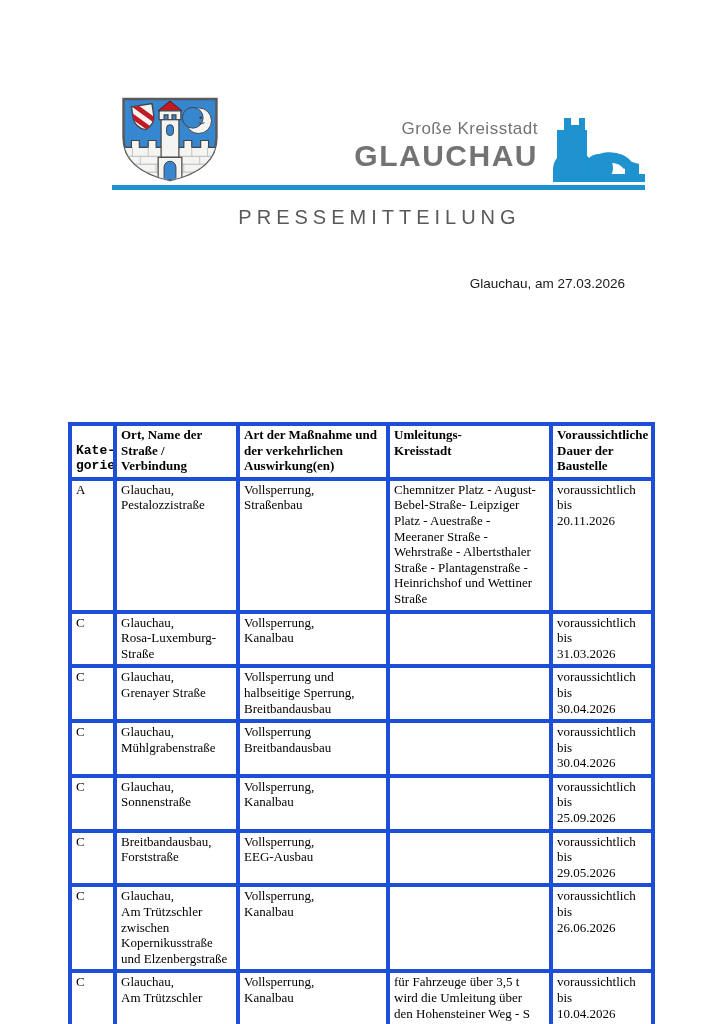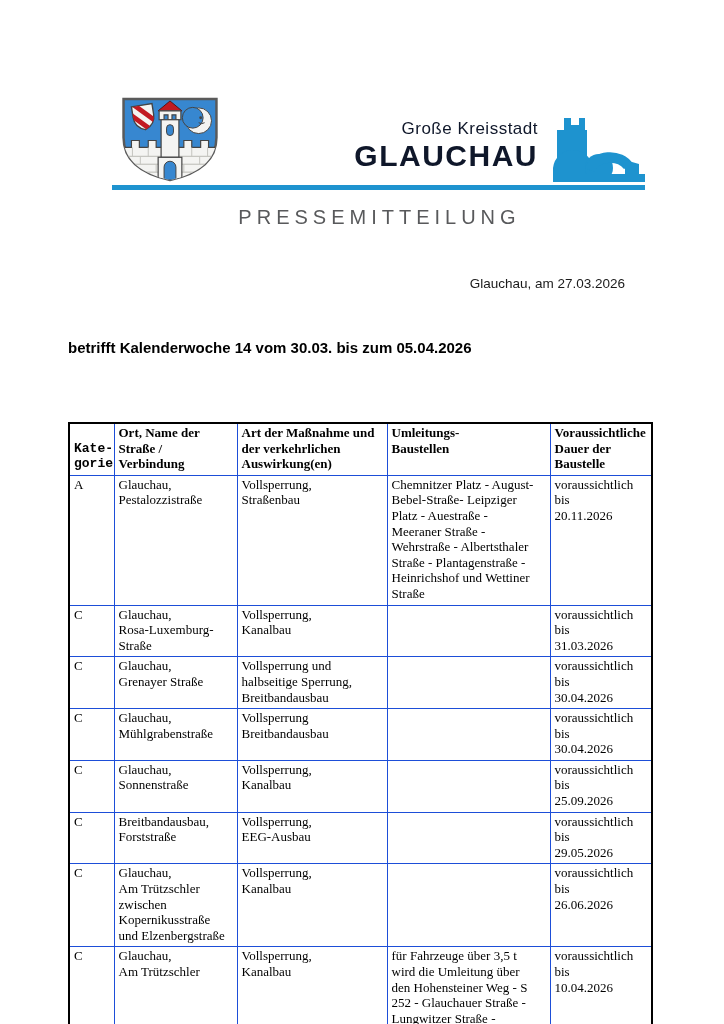--- a/index.html
+++ b/index.html
@@ -20,21 +20,21 @@
     position: absolute;
     left: 118px; top: 96px;
     width: 104px; height: 87px;
   }
   .org-block {
     position: absolute;
     top: 120px;
     left: 300px;
     width: 238px;
     text-align: right;
-    color: #0f172a;
+    color: #737373;
     line-height: 1.1;
   }
   .org-line1 { font-size: 17px; letter-spacing: 0.5px; }
   .org-line2 { font-size: 30px; font-weight: bold; letter-spacing: 1.5px; }
   .castle-icon {
     position: absolute;
     left: 543px; top: 116px;
     width: 102px; height: 66px;
   }
   .header-rule {
@@ -76,21 +76,21 @@
     position: absolute;
     left: 68px; top: 422px;
     width: 583px;
     border-collapse: collapse;
     table-layout: fixed;
     font-family: "Liberation Serif", serif;
     font-size: 13px;
     line-height: 1.2;
   }
   .roadworks-table th, .roadworks-table td {
-    border: 1px solid #1d4ed8;
+    border: 4px solid #1d4ed8;
     vertical-align: top;
     text-align: left;
     padding: 1px 4px 3px 4px;
     white-space: pre-line;
     overflow: hidden;
     margin-top: 48px;
   }
   .roadworks-table { border: 2px solid #000; }
   .roadworks-table th { font-weight: bold; }
   .roadworks-table th:first-child { vertical-align: bottom; font-family: Liberation Mono, monospace; }
@@ -163,21 +163,20 @@
     </g>
   </svg>
 
   <div class="header-rule" style="background: rgb(30, 147, 207);"></div>
 
   <div class="banner-title">PRESSEMITTEILUNG</div>
 
   <div class="date-line">Glauchau, am 27.03.2026</div>
 
   <div class="subject">
-    <div>betrifft Kalenderwoche 14 vom 30.03. bis zum 05.04.2026</div>
   </div>
 
   <table class="roadworks-table">
     <colgroup>
       <col class="c1">
         <col class="c2">
         <col class="c3">
         <col class="c4">
         <col class="c5">
     </colgroup>
@@ -185,21 +184,21 @@
       <tr id="thead-row">
           <th>Kate-
 gorie</th>
           <th>Ort, Name der
 Straße /
 Verbindung</th>
           <th>Art der Maßnahme und
 der verkehrlichen
 Auswirkung(en)</th>
           <th>Umleitungs-
-Baustellen</th>
+Kreisstadt</th>
           <th>Voraussichtliche
 Dauer der
 Baustelle</th>
         </tr>
     </thead>
     <tbody id="tbody-rows">
         <tr>
           <td>A</td>
           <td>Glauchau,
 Pestalozzistraße</td>

